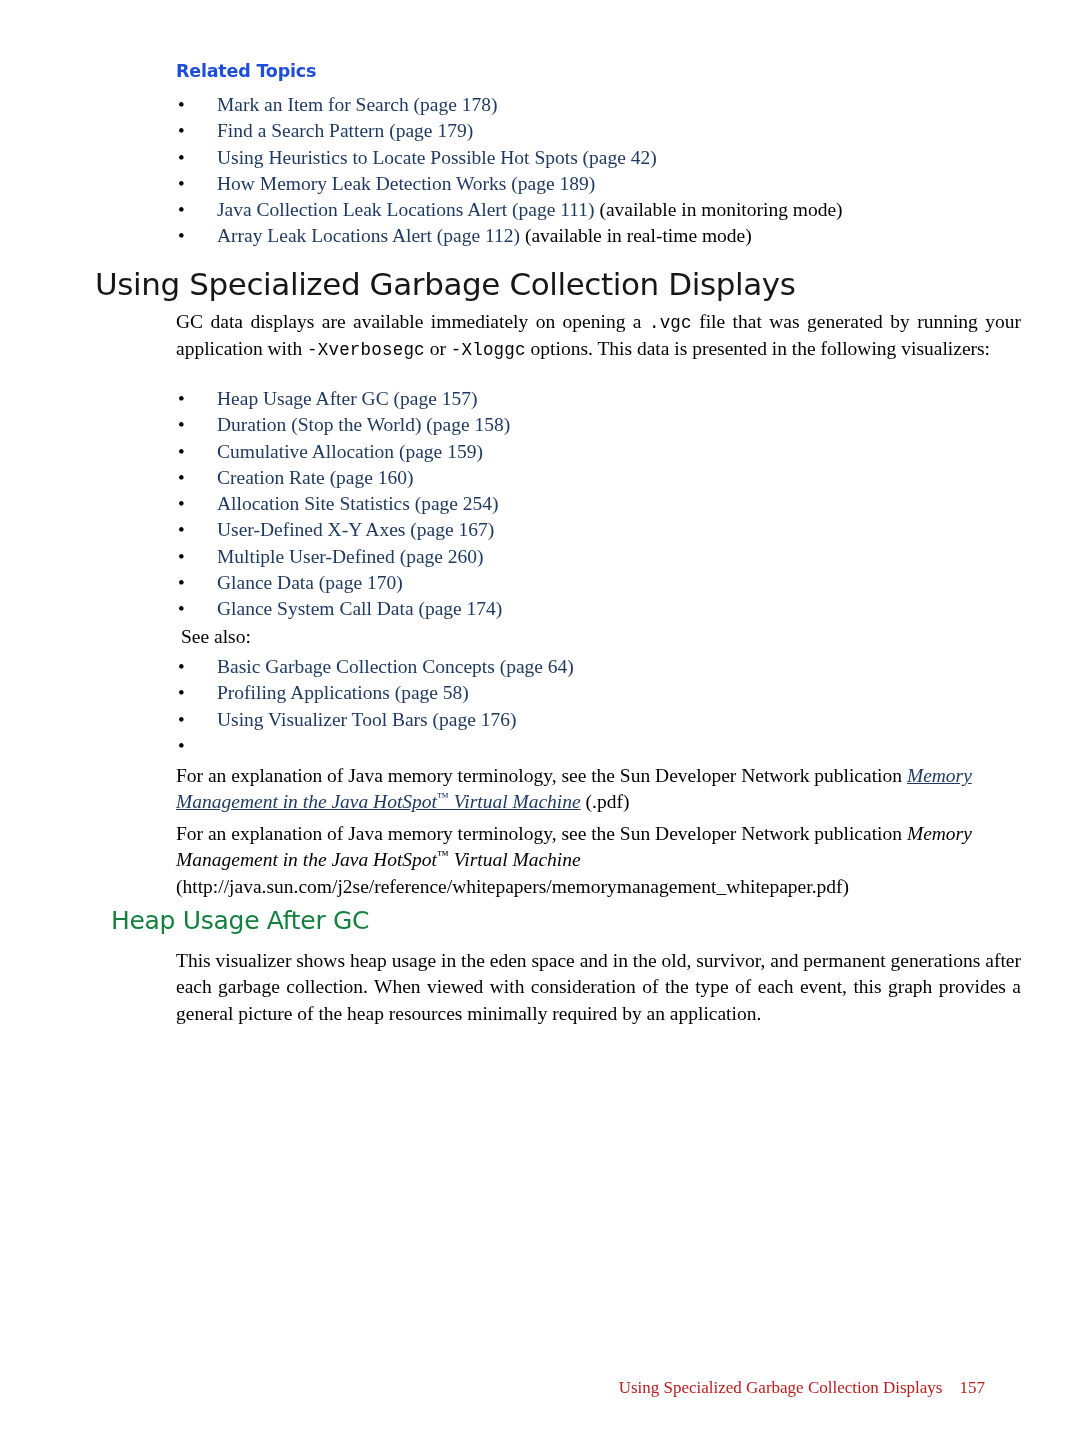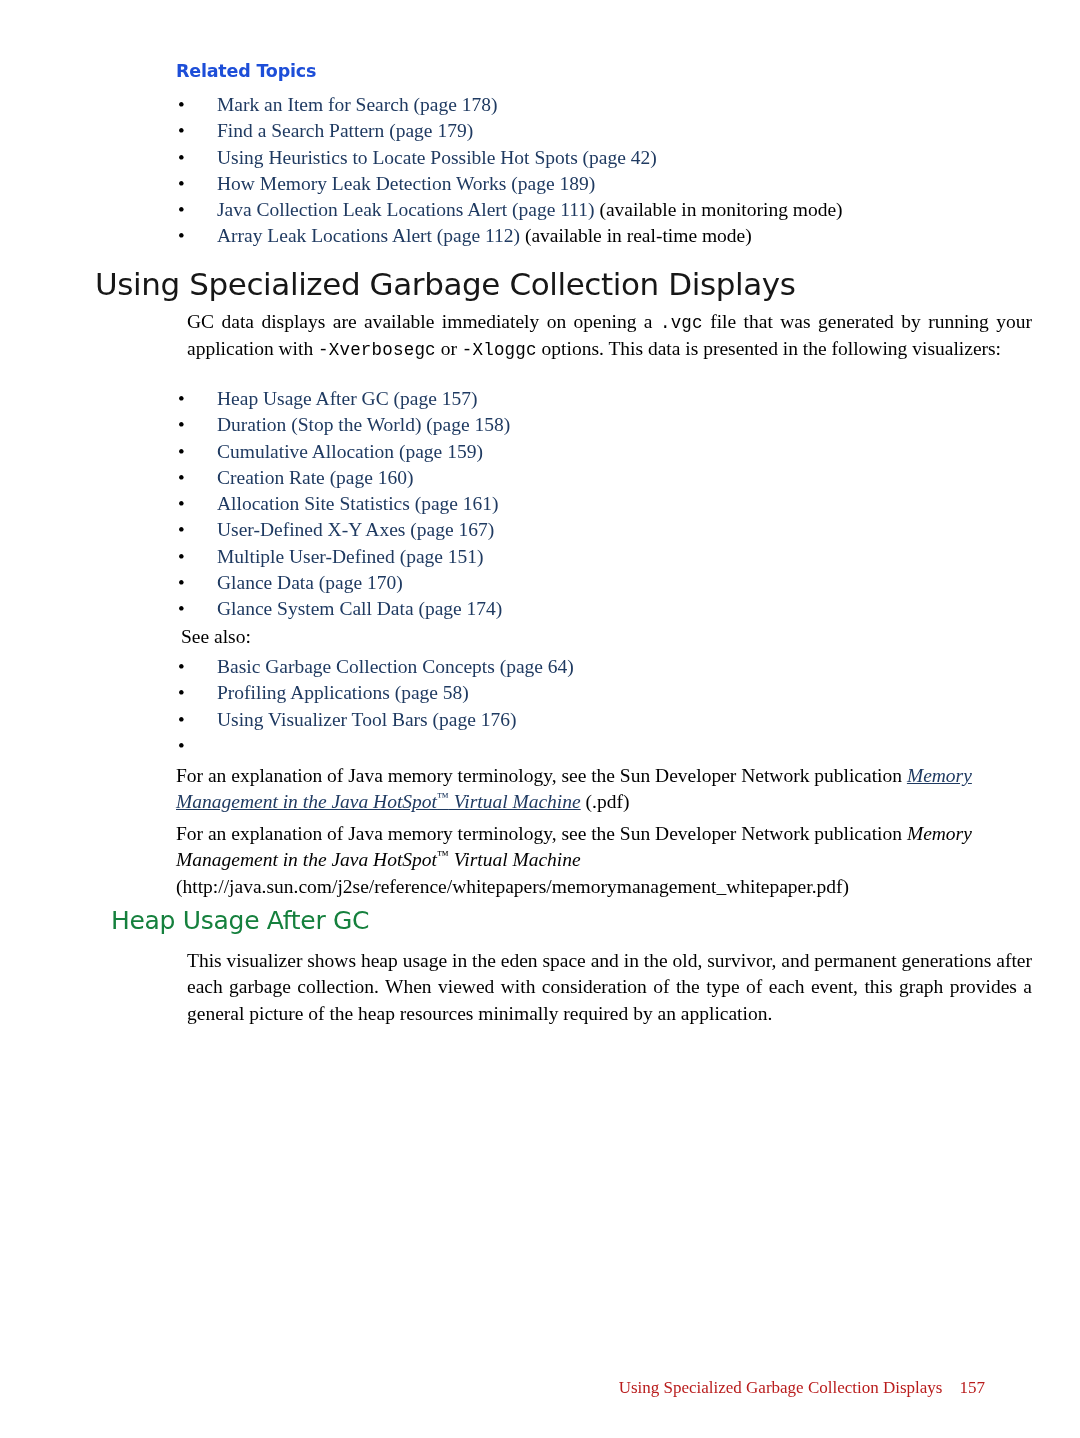--- a/index.html
+++ b/index.html
@@ -96,21 +96,20 @@
     width: 845px;
     font-family: "Liberation Serif", serif;
     font-size: 19.5px;
     line-height: 26.3px;
     color: #000000;
     text-align: left;
   }
   .para.just {
     text-align: justify;
     text-justify: inter-word;
-    margin-left: 11px;
   }
   .code {
     font-family: "Liberation Mono", monospace;
     font-size: 17.5px;
     letter-spacing: 0.2px;
   }
   .seealso {
     position: absolute;
     left: 181px;
     font-family: "Liberation Serif", serif;
@@ -203,29 +202,29 @@
       <div class="bitem">
         <span class="bullet">•</span>
         <span class="btext">Cumulative Allocation (page 159)</span>
       </div>
       <div class="bitem">
         <span class="bullet">•</span>
         <span class="btext">Creation Rate (page 160)</span>
       </div>
       <div class="bitem">
         <span class="bullet">•</span>
-        <span class="btext">Allocation Site Statistics (page 161)</span>
+        <span class="btext">Allocation Site Statistics (page 254)</span>
       </div>
       <div class="bitem">
         <span class="bullet">•</span>
         <span class="btext">User-Defined X-Y Axes (page 167)</span>
       </div>
       <div class="bitem">
         <span class="bullet">•</span>
-        <span class="btext">Multiple User-Defined (page 151)</span>
+        <span class="btext">Multiple User-Defined (page 260)</span>
       </div>
       <div class="bitem">
         <span class="bullet">•</span>
         <span class="btext">Glance Data (page 170)</span>
       </div>
       <div class="bitem">
         <span class="bullet">•</span>
         <span class="btext">Glance System Call Data (page 174)</span>
       </div>
     </div>

